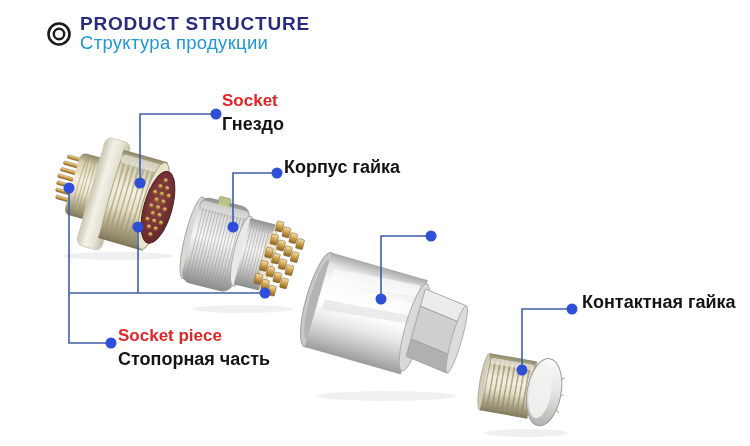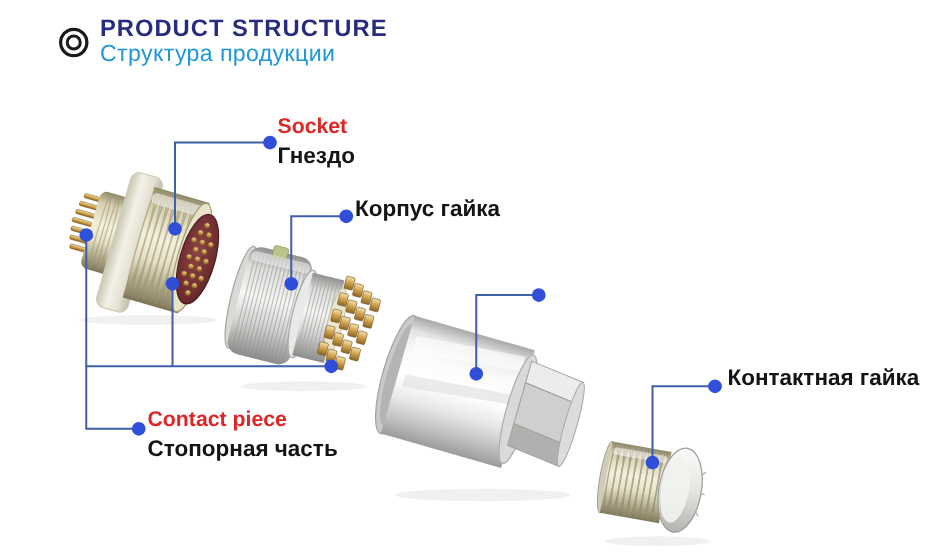--- a/index.html
+++ b/index.html
@@ -280,17 +280,17 @@
   <div class="part-label" style="left:284px;top:155px">
     <div class="ru">Корпус гайка</div>
   </div>
 
 
   <div class="part-label" style="left:582px;top:290px">
     <div class="ru">Контактная гайка</div>
   </div>
 
   <div class="part-label" style="left:118px;top:325px">
-    <div class="en">Contact piece</div>
+    <div class="en">Socket piece</div>
     <div class="ru">Стопорная часть</div>
   </div>
 
 </div>
 
 </body></html>

